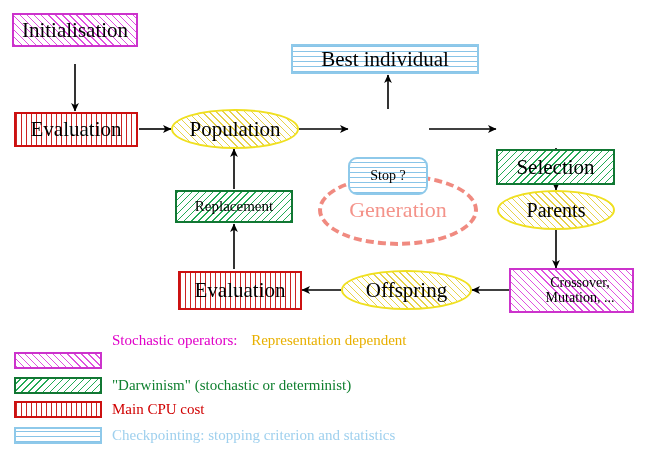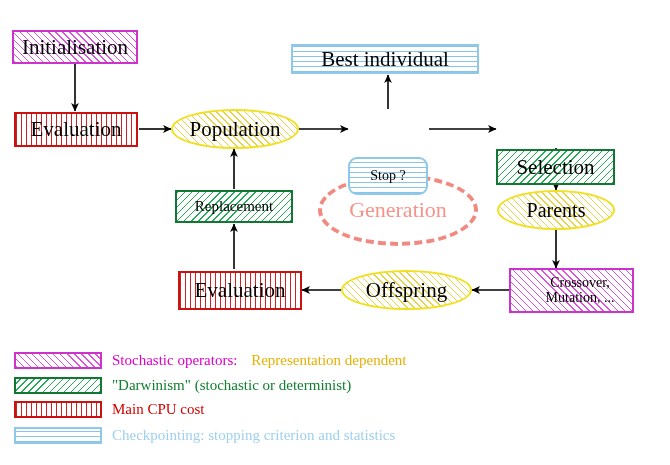--- a/index.html
+++ b/index.html
@@ -134,21 +134,21 @@
     <line x1="510" y1="290" x2="472" y2="290"></line>
 
     <line x1="341" y1="290" x2="302" y2="290"></line>
 
     <line x1="234" y1="269" x2="234" y2="224"></line>
 
     <line x1="234" y1="189" x2="234" y2="149"></line>
   </g>
 </svg>
 
-<div class="node hatch-magenta" style="left:12px; top:30px; width:126px; height:34px; font-size:21px;">
+<div class="node hatch-magenta" style="left:12px; top:13px; width:126px; height:34px; font-size:21px;">
   <span>Initialisation</span>
 </div>
 
 <div class="node hatch-red" style="left:14px; top:112px; width:124px; height:35px; font-size:21px;">
   <span>Evaluation</span>
 </div>
 
 <div class="node hatch-yellow-ellipse" style="left:171px; top:109px; width:128px; height:40px; font-size:21px;">
   <span>Population</span>
 </div>
@@ -186,21 +186,21 @@
   <span>Replacement</span>
 </div>
 
 <div class="node ellipse-dashed" style="left:318px; top:174px; width:160px; height:72px; font-size:22px; z-index:2;">
   <span>Generation</span>
 </div>
 
 <div>
 
   <div class="legend-swatch hatch-magenta" style="top:352px;"></div>
-  <div class="legend-text" style="top:352px;">
+  <div class="legend-text" style="top:332px;">
     <span class="c-magenta">Stochastic operators:</span>
     <span class="c-gold" style="margin-left:10px;">Representation dependent</span>
   </div>
 
   <div class="legend-swatch hatch-green" style="top:377px;"></div>
   <div class="legend-text" style="top:377px;">
     <span class="c-green">"Darwinism" (stochastic or determinist)</span>
   </div>
 
   <div class="legend-swatch hatch-red" style="top:401px;"></div>

